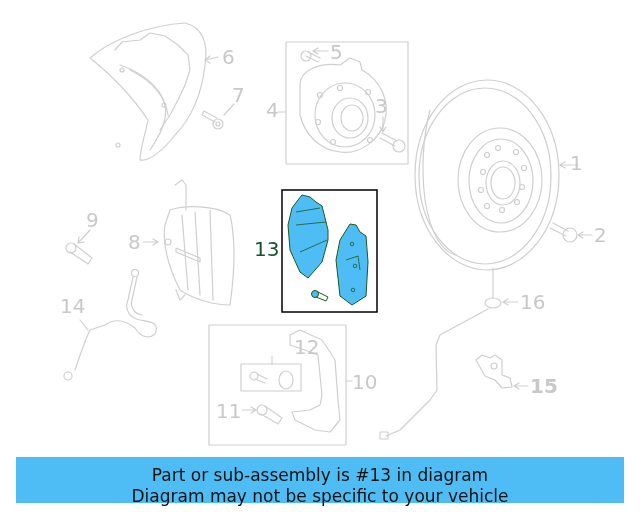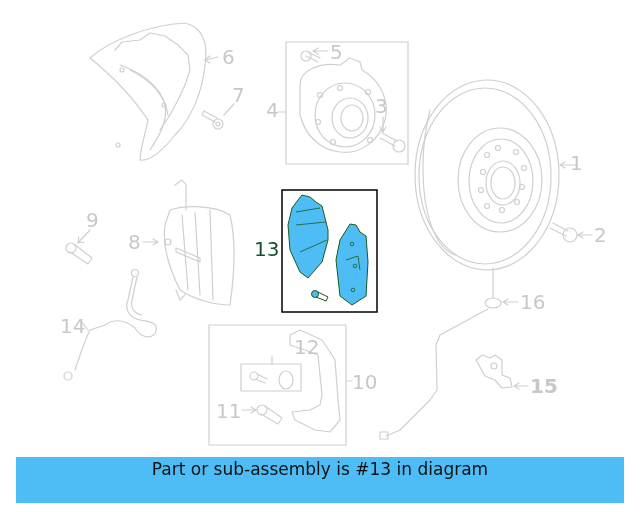--- a/index.html
+++ b/index.html
@@ -1,20 +1,20 @@
 <!DOCTYPE html>
 <html><head>
 <meta charset="utf-8">
 <style>
   html, body { margin: 0; padding: 0; background: #ffffff; }
   body { width: 640px; height: 512px; position: relative; overflow: hidden; font-family: "DejaVu Sans", sans-serif; }
   #diagram { position: absolute; left: 0; top: 0; width: 640px; height: 512px; }
   .callout { position: absolute; font-family: "DejaVu Sans", sans-serif; font-size: 20px; color: #c8c8c8; line-height: 1; }
   .callout.active { color: #14532d; }
-  #banner { position: absolute; left: 16px; top: 457px; width: 608px; height: 46px; background: #4fbdf5; text-align: center; color: #111; font-size: 17px; line-height: 21px; padding-top: 2px; box-sizing: border-box; }
+  #banner { position: absolute; left: 16px; top: 457px; width: 608px; height: 46px; background: #4fbdf5; text-align: center; color: #111; font-size: 17px; line-height: 21px; padding-top: 8px; box-sizing: border-box; }
   #banner div { white-space: nowrap; }
 </style>
 </head>
 <body>
 
 <svg id="diagram" viewBox="0 0 640 512" xmlns="http://www.w3.org/2000/svg">
   <g fill="none" stroke="#cfcfcf" stroke-width="1.2" stroke-linejoin="round" stroke-linecap="round">
 
     <g>
       <path d="M90 58 C110 40 150 25 185 23 C205 28 208 45 205 65 C202 95 190 120 175 135 C165 148 150 162 140 160 C140 150 145 135 148 120 C138 105 120 82 90 58 Z"></path>
@@ -158,19 +158,20 @@
 <div class="callout" style="left:266px;top:100px;">4</div>
 <div class="callout" style="left:330px;top:42px;">5</div>
 <div class="callout" style="left:222px;top:47px;">6</div>
 <div class="callout" style="left:232px;top:85px;">7</div>
 <div class="callout" style="left:128px;top:232px;">8</div>
 <div class="callout" style="left:86px;top:210px;">9</div>
 <div class="callout" style="left:352px;top:372px;">10</div>
 <div class="callout" style="left:216px;top:401px;">11</div>
 <div class="callout" style="left:262px;top:337px;margin-left:32px;">12</div>
 <div class="callout active" style="left:254px;top:239px;">13</div>
-<div class="callout" style="left:60px;top:316px;">14</div>
+<div class="callout" style="left:60px;top:296px;">14</div>
 <div class="callout" style="left:530px;top:376px;font-weight:bold;">15</div>
 <div class="callout" style="left:520px;top:292px;">16</div>
 
 <div id="banner">
   <div>Part or sub-assembly is #13 in diagram</div>
+  <div>Diagram may not be specific to your vehicle</div>
 </div>
 
 </body></html>

